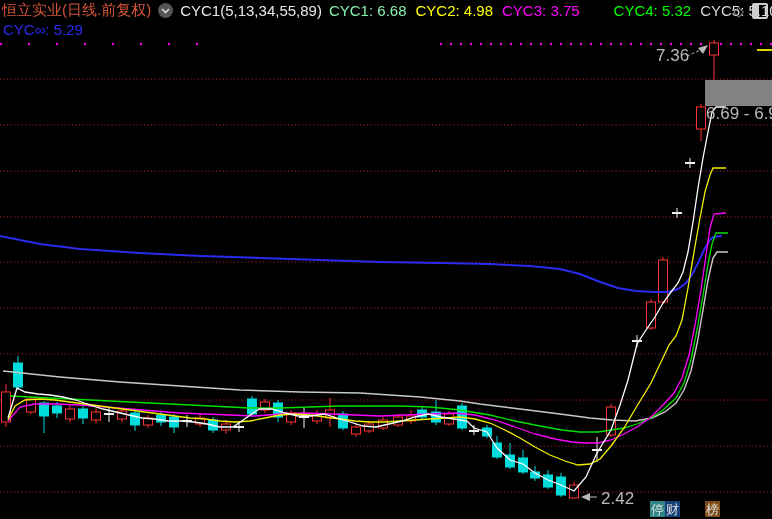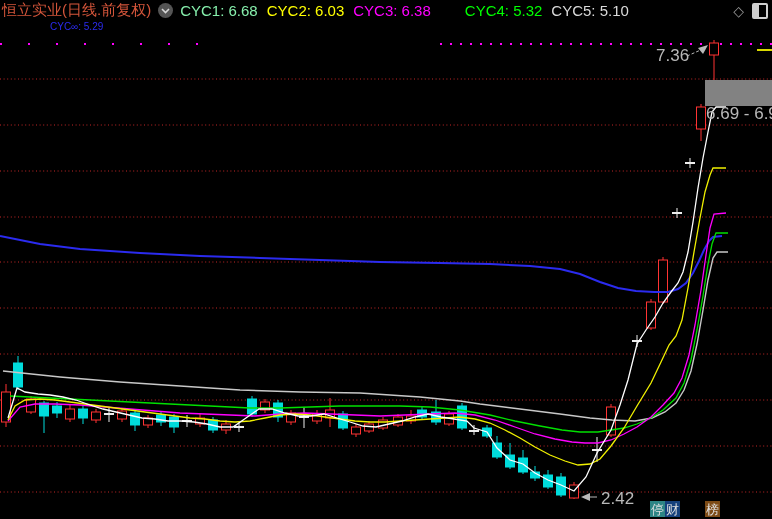--- a/index.html
+++ b/index.html
@@ -9,21 +9,21 @@
           align-items:center;gap:7px;white-space:nowrap;font-size:15px;}
   .title{color:#d4553a;}
   .ind{color:#e8e8e8;}
   .dd-icon{width:15px;height:15px;border-radius:50%;background:#555;display:inline-flex;
            align-items:center;justify-content:center;flex:0 0 auto;}
   #legend{display:flex;gap:9px;}
   .tr-icons{position:absolute;right:4px;top:3px;display:flex;gap:8px;align-items:center;}
   .diamond{color:#9a9a9a;font-size:14px;line-height:14px;}
   .panel-ic{width:12px;height:12px;border:2px solid #cfcfcf;border-radius:2px;
             background:linear-gradient(to right,#cfcfcf 0 5px,transparent 5px);}
-  .row2{position:absolute;left:3px;top:21px;font-size:10px;margin-left:47px;}
+  .row2{position:absolute;left:3px;top:21px;font-size:15px;}
   #chart-svg{position:absolute;left:0;top:0;}
   .badge{position:absolute;top:501px;width:15px;height:16px;font-size:13px;line-height:17px;
          text-align:center;color:#e0e0e0;}
 </style>
 </head>
 <body>
 
 <div class="screen">
 
   <svg id="chart-svg" width="772" height="519">
@@ -164,24 +164,25 @@
       <text x="706" y="119" fill="#b9b9b9" font-size="17" font-family="&quot;Liberation Sans&quot;, sans-serif">6.69 - 6.9</text>
     </svg>
 
   <div class="topbar">
     <span class="title">恒立实业(日线.前复权)</span>
     <span class="dd-icon">
       <svg width="9" height="6" viewBox="0 0 9 6">
           <polyline points="1,1 4.5,4.5 8,1" fill="none" stroke="#d8d8d8" stroke-width="1.6"></polyline>
         </svg>
     </span>
+    <span class="ind">CYC1(5,13,34,55,89)</span>
     <span id="legend">
         <span style="color: #86efac;">CYC1: 6.68</span>
-        <span style="color: rgb(255, 255, 0);">CYC2: 6.03</span>
-        <span style="color: rgb(255, 0, 255);">CYC3: 6.38</span>
+        <span style="color: rgb(255, 255, 0);">CYC2: 4.98</span>
+        <span style="color: rgb(255, 0, 255);">CYC3: 3.75</span>
         <span style="color: rgb(0, 255, 0); margin-left: 25px;">CYC4: 5.32</span>
         <span style="color: rgb(217, 217, 217); text-align: right;">CYC5: 5.10</span>
       </span>
   </div>
 
   <div class="tr-icons">
     <span class="diamond">◇</span>
     <span class="panel-ic"></span>
   </div>
 

